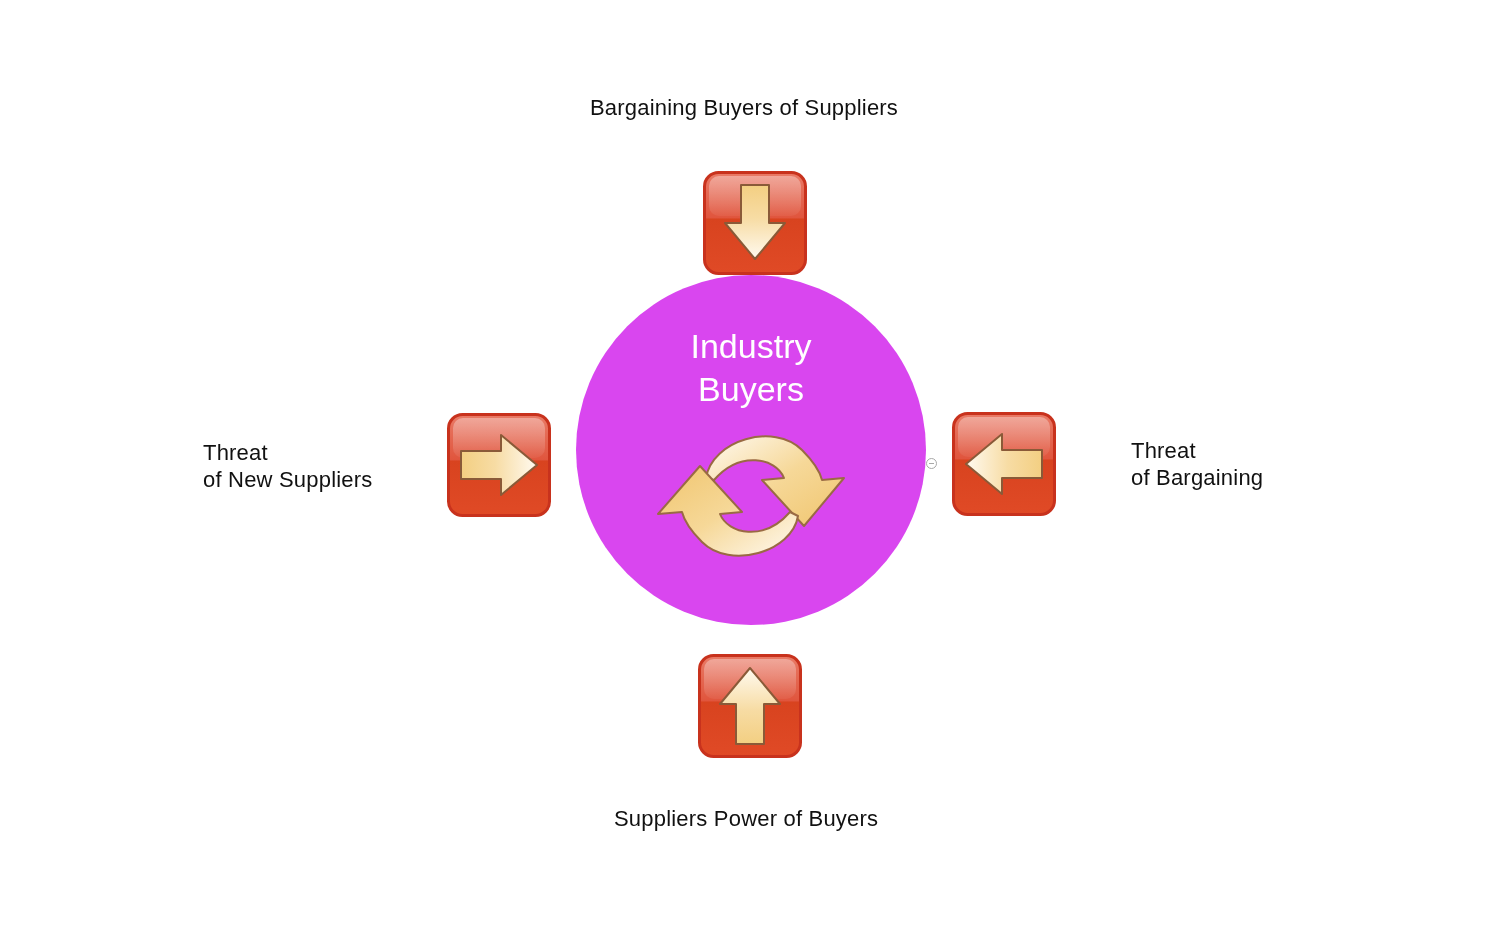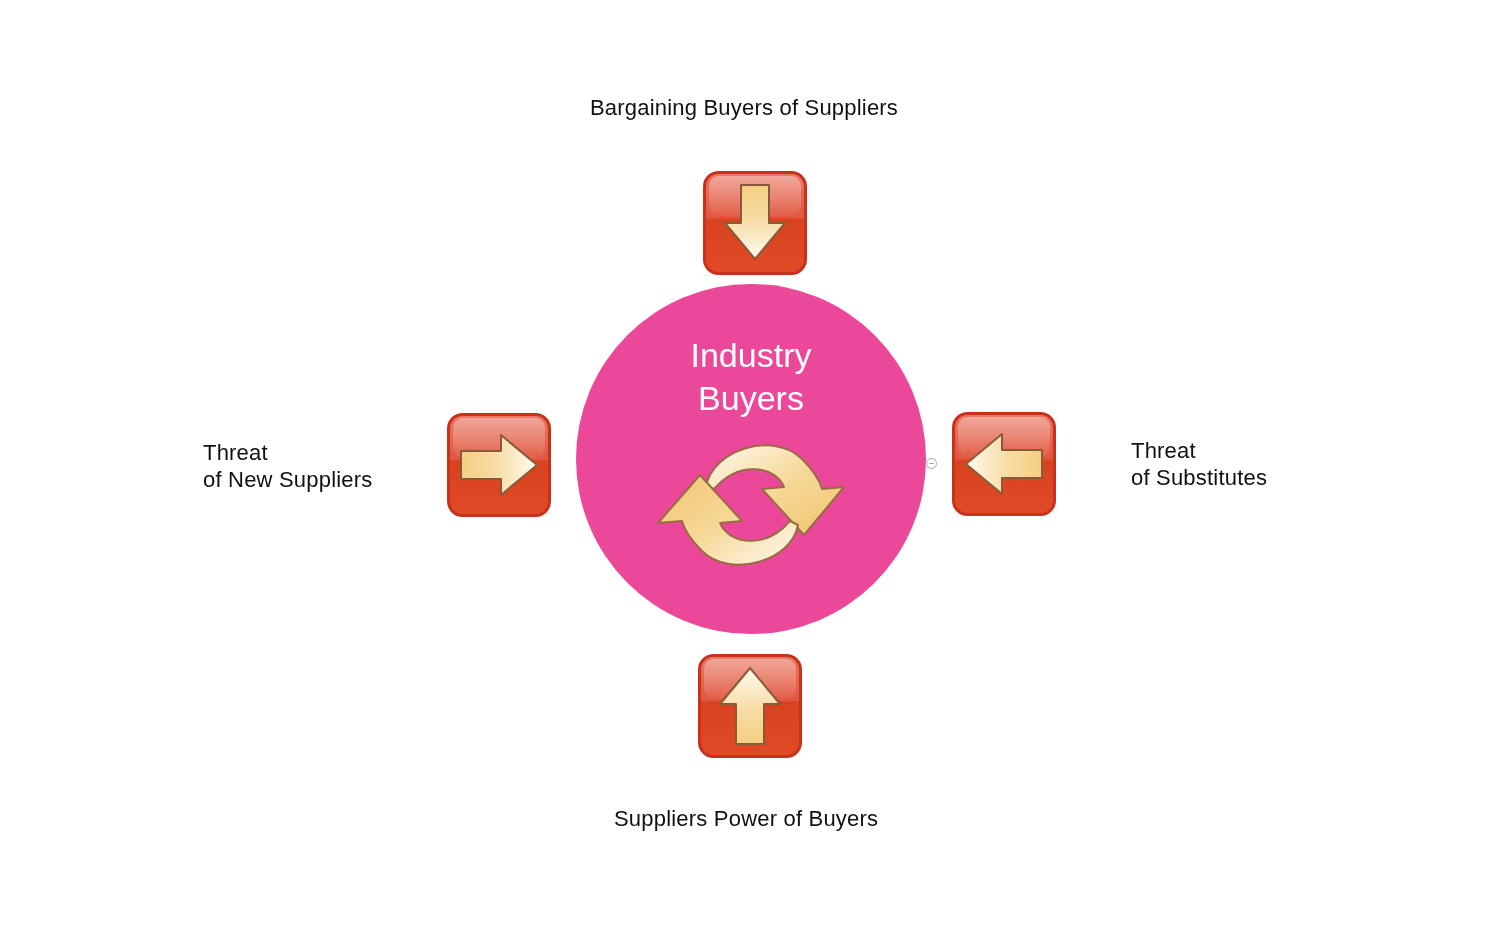--- a/index.html
+++ b/index.html
@@ -25,25 +25,25 @@
     }
     .label span { display: block; }
     #label-suppliers { left: 590px; top: 94px; }
     #label-buyers { left: 614px; top: 805px; }
     #label-entrants { left: 203px; top: 439px; }
     #label-substitutes { left: 1131px; top: 437px; }
 
     .hub {
       position: absolute;
       left: 576px;
-      top: 284px;
+      top: 275px;
       width: 350px;
       height: 350px;
       border-radius: 50%;
-      background: #ec4899;
+      background: #d946ef;
     }
     .hub-title {
       position: absolute;
       left: 0;
       top: 50px;
       width: 100%;
       text-align: center;
       color: #ffffff;
       font-size: 34px;
       line-height: 43px;
@@ -142,21 +142,21 @@
 </div>
 <div class="label" id="label-buyers">
   <span>Suppliers Power of Buyers</span>
 </div>
 <div class="label" id="label-entrants">
   <span>Threat</span>
   <span>of New Suppliers</span>
 </div>
 <div class="label" id="label-substitutes">
   <span>Threat</span>
-  <span>of Substitutes</span>
+  <span>of Bargaining</span>
 </div>
 
 <div class="hub">
   <div class="hub-title">
     <span>Industry</span>
     <span>Buyers</span>
   </div>
   <svg class="cycle-icon" viewBox="0 0 196 152">
 
     <path d="M52 58

